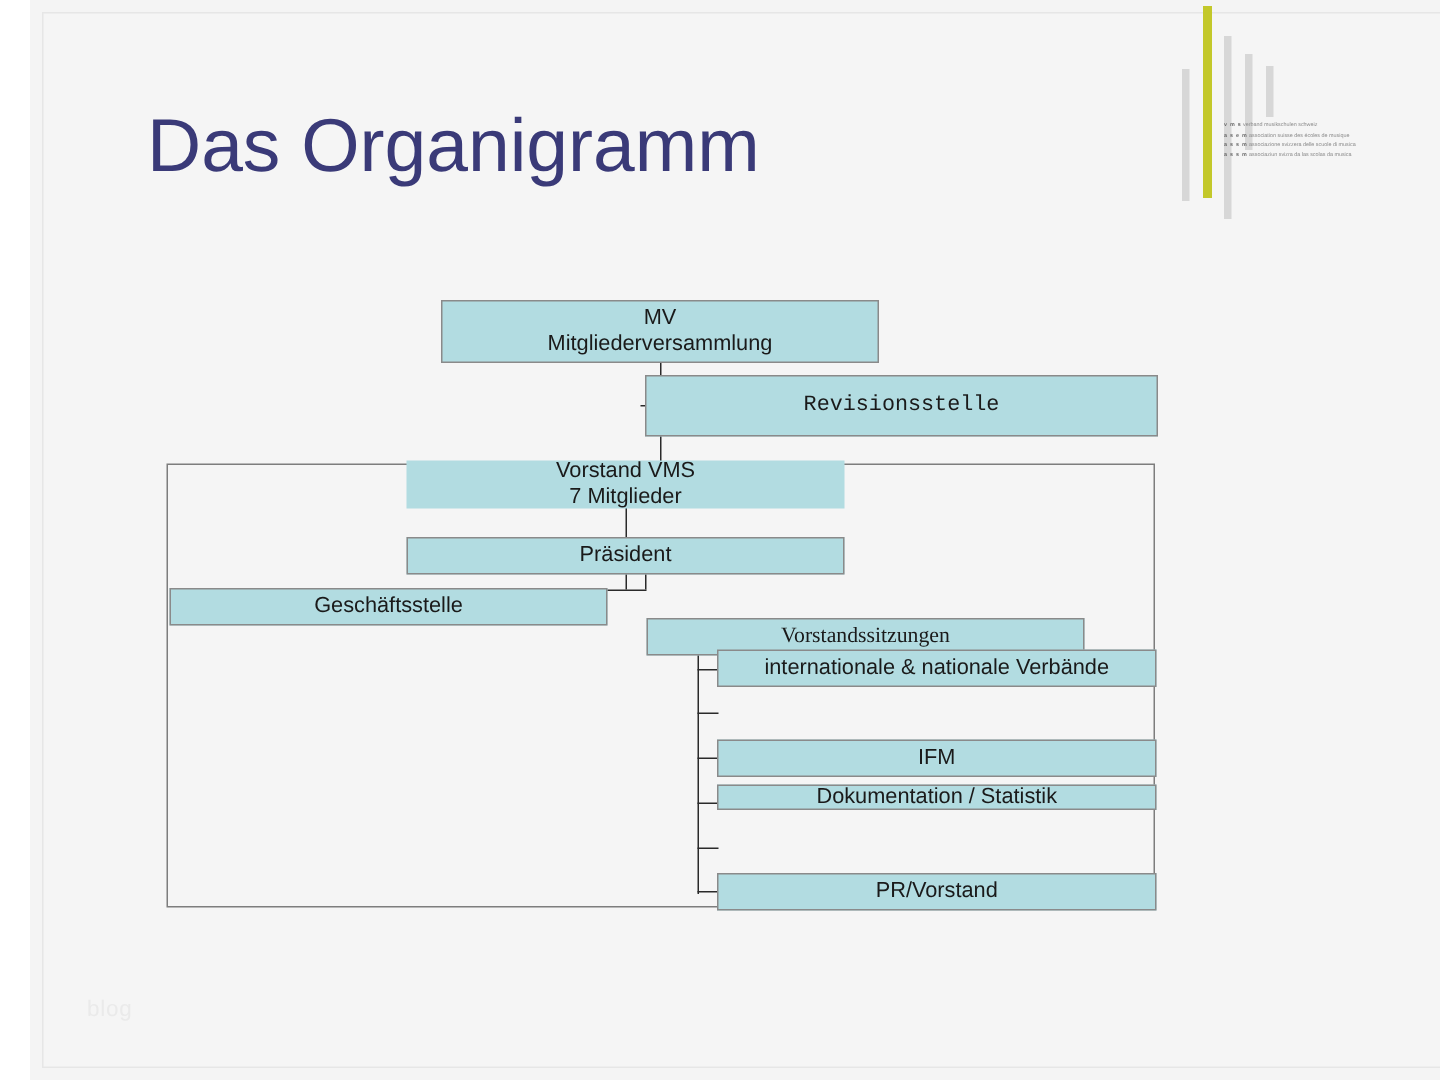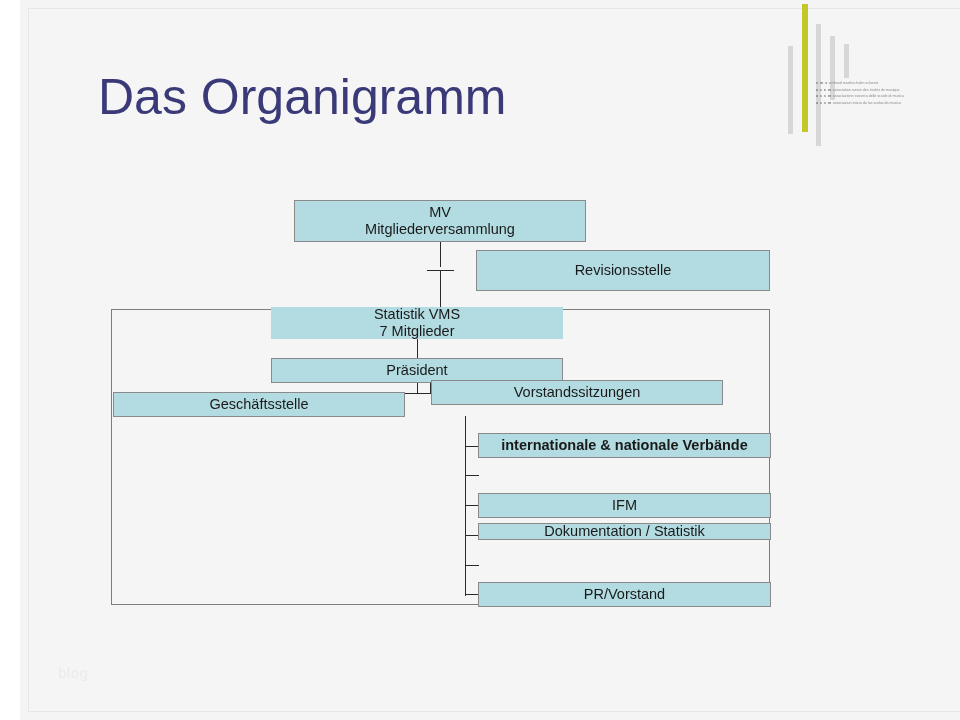--- a/index.html
+++ b/index.html
@@ -173,42 +173,42 @@
     <div class="conn h" style="left:445px; top:535px; width:14px;"></div>
     <div class="conn h" style="left:445px; top:565px; width:14px;"></div>
     <div class="conn h" style="left:445px; top:594px; width:14px;"></div>
 
     <div class="node" style="left:274px; top:200px; width:292px; height:42px;">
       <span class="ln">MV</span>
       <span class="ln">Mitgliederversammlung</span>
     </div>
 
 
-    <div class="node" style="left:456px; top:250px; width:294px; height:41px;">
+    <div class="node" style="left:410px; top:250px; width:342px; height:41px;font-family:Liberation Mono, monospace;">
       <span class="ln">Revisionsstelle</span>
     </div>
 
     <div class="node noborder" style="left:251px; top:307px; width:292px; height:32px;">
-      <span class="ln">Statistik VMS</span>
+      <span class="ln">Vorstand VMS</span>
       <span class="ln">7 Mitglieder</span>
     </div>
 
     <div class="node" style="left:251px; top:358px; width:292px; height:25px;">
       <span class="ln">Präsident</span>
     </div>
 
     <div class="node" style="left:93px; top:392px; width:292px; height:25px;">
       <span class="ln">Geschäftsstelle</span>
     </div>
 
-    <div class="node" style="left:411px; top:380px; width:292px; height:25px;">
+    <div class="node" style="left:411px; top:412px; width:292px; height:25px;font-family:Liberation Serif, serif;">
       <span class="ln">Vorstandssitzungen</span>
     </div>
 
-    <div class="node" style="left:458px; top:433px; width:293px; height:25px;font-weight:bold;">
+    <div class="node" style="left:458px; top:433px; width:293px; height:25px;">
       <span class="ln">internationale &amp; nationale Verbände</span>
     </div>
     <div class="node" style="left:458px; top:493px; width:293px; height:25px;">
       <span class="ln">IFM</span>
     </div>
     <div class="node" style="left:458px; top:523px; width:293px; height:17px;">
       <span class="ln">Dokumentation / Statistik</span>
     </div>
     <div class="node" style="left:458px; top:582px; width:293px; height:25px;">
       <span class="ln">PR/Vorstand</span>

